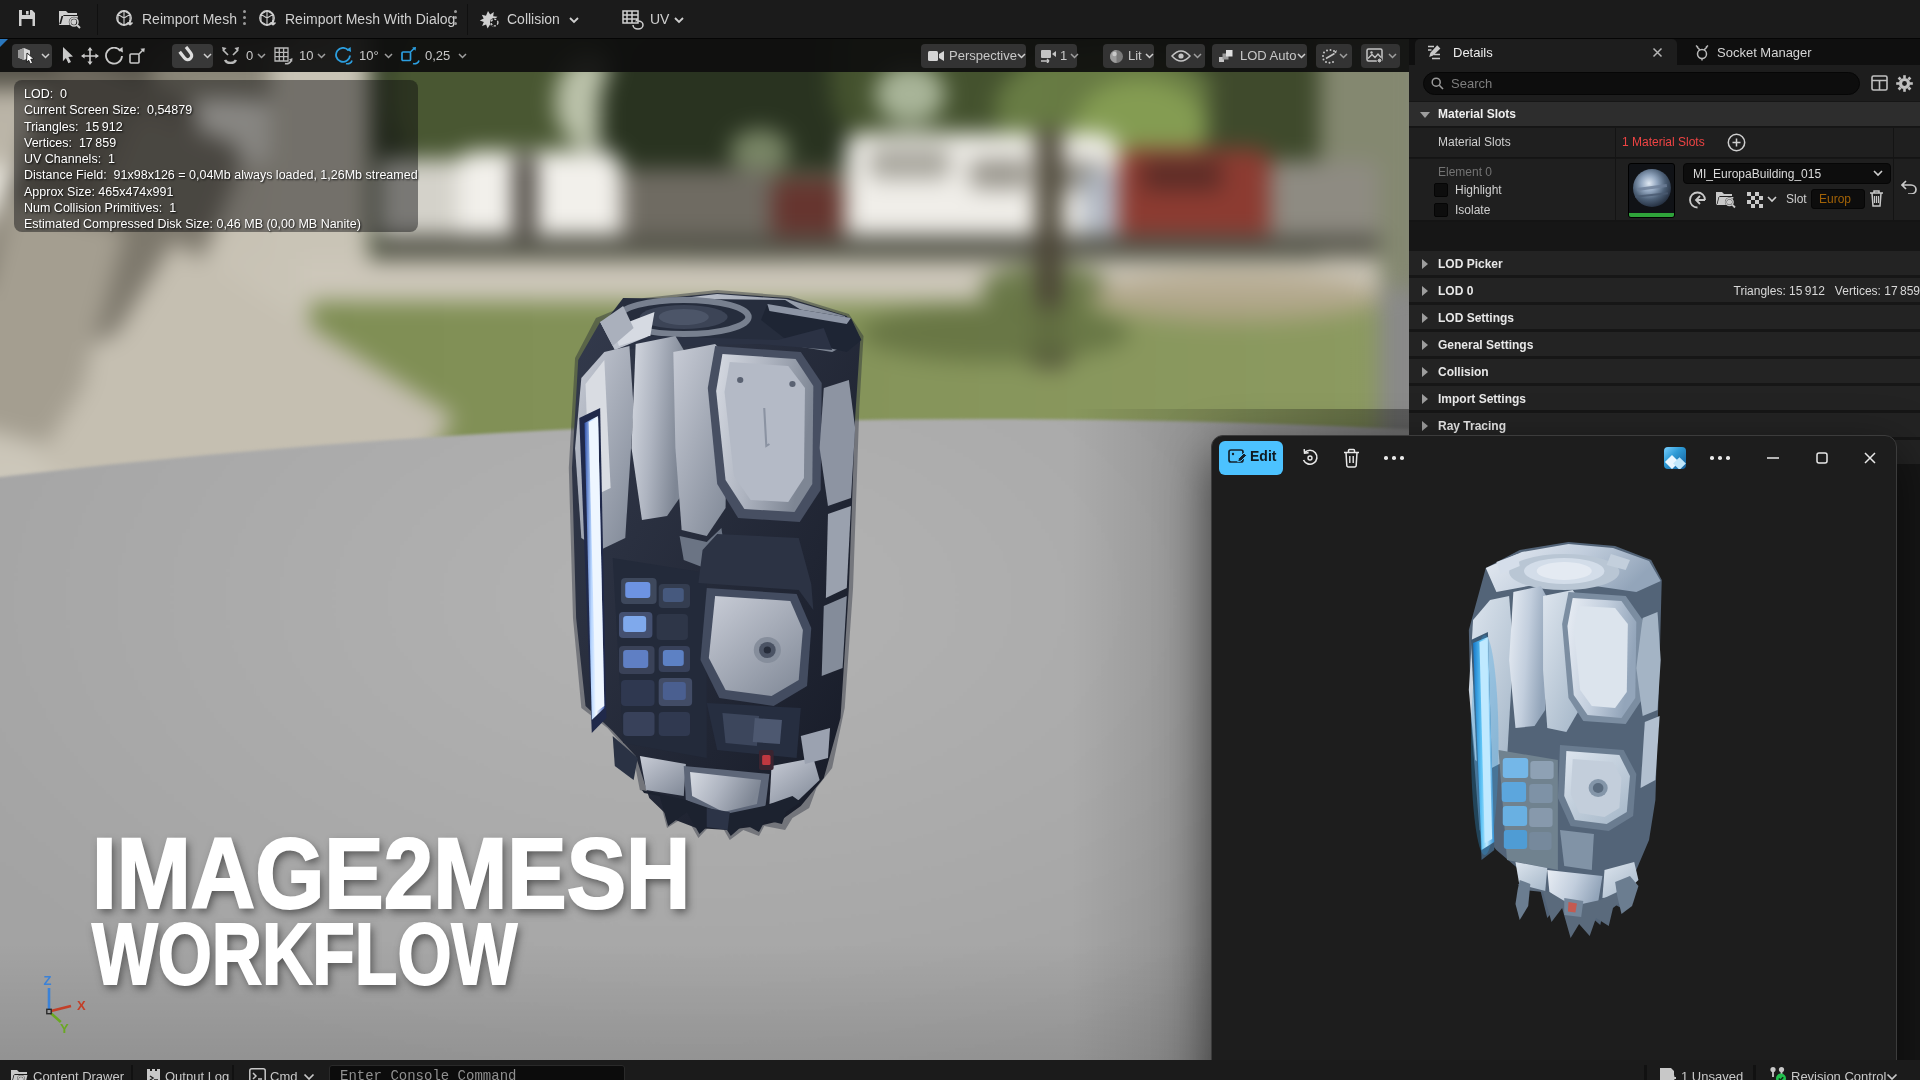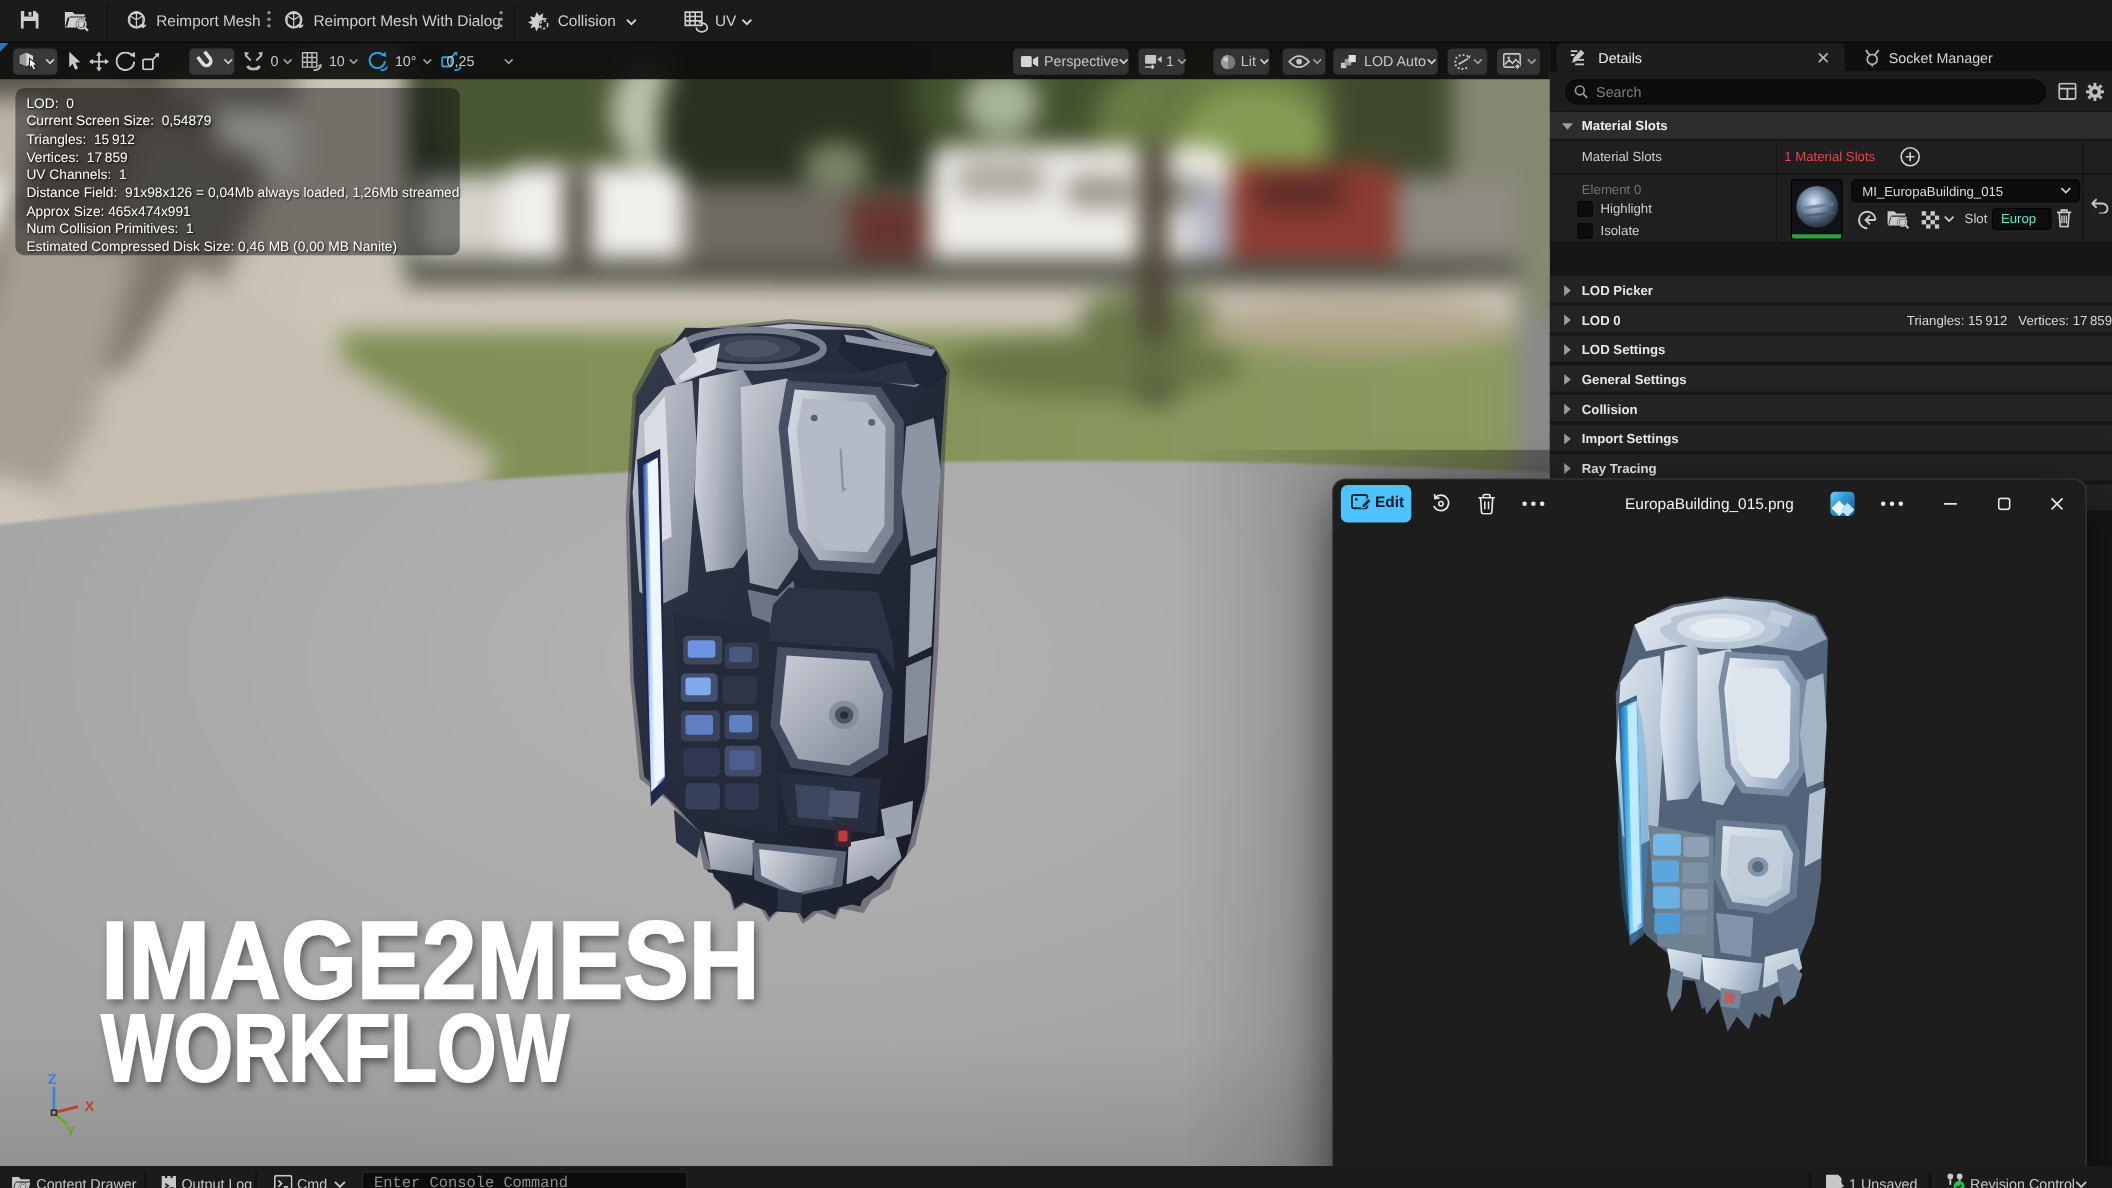--- a/index.html
+++ b/index.html
@@ -299,21 +299,21 @@
       <svg style="position:absolute;left:384px;top:14px" width="9" height="6" viewBox="0 0 9 6">
           <path d="M1 1 l3.5 3.5 L8 1" stroke="#9f9f9f" stroke-width="1.5" fill="none"></path>
         </svg>
 
       <svg style="position:absolute;left:401px;top:8px" width="19" height="18" viewBox="0 0 19 18">
           <rect x="1" y="5" width="8.5" height="8.5" rx="1" fill="none" stroke="#2c9fe0" stroke-width="1.7"></rect>
           <path d="M9.5 5 L13.5 1" stroke="#2c9fe0" stroke-width="1.6"></path>
           <path fill="#2c9fe0" d="M15 0 l-0.5 3.8 -3.3-3.3z"></path>
           <path d="M12 16.5 a4.5 4 0 0 0 6-3" stroke="#2c9fe0" stroke-width="1.6" fill="none"></path>
         </svg>
-      <div class="lbl2" style="position:absolute;left:406px;top:9px">0,25</div>
+      <div class="lbl2" style="position:absolute;left:425px;top:9px">0,25</div>
       <svg style="position:absolute;left:458px;top:14px" width="9" height="6" viewBox="0 0 9 6">
           <path d="M1 1 l3.5 3.5 L8 1" stroke="#9f9f9f" stroke-width="1.5" fill="none"></path>
         </svg>
 
       <div class="btn" style="left:921px;width:105px;background:#333333"></div>
       <svg style="position:absolute;left:928px;top:11px" width="16" height="12" viewBox="0 0 16 12">
           <rect x="0" y="1" width="10" height="10" rx="1.5" fill="#d5d5d5"></rect>
           <path fill="#d5d5d5" d="M11 4 l5-3 v10 l-5-3z"></path>
         </svg>
       <div style="position:absolute;left:949px;top:9px">Perspective</div>
@@ -573,21 +573,21 @@
           <rect x="9" y="9" width="4" height="4"></rect>
           <rect x="5" y="13" width="4" height="4"></rect>
           <rect x="13" y="13" width="4" height="4"></rect>
         </g>
       </svg>
     <svg style="position:absolute;left:358px;top:157px" width="10" height="7" viewBox="0 0 10 7">
         <path d="M1 1 l4 4 4-4" stroke="#cfcfcf" stroke-width="1.6" fill="none"></path>
       </svg>
     <div style="position:absolute;left:377px;top:153px;font-size:12px;color:#cfcfcf">Slot</div>
     <div style="position:absolute;left:402px;top:150px;width:54px;height:20px;background:#0d0d0d;border:1px solid #060606;border-radius:3px"></div>
-    <div style="position:absolute;left:410px;top:153px;font-size:12px;color:#5eead4">Europ</div>
+    <div style="position:absolute;left:410px;top:153px;font-size:12px;color:#a16207">Europ</div>
     <svg style="position:absolute;left:460px;top:150px" width="15" height="18" viewBox="0 0 15 18">
         <path d="M1 4 h13 M5 4 V2 h5 v2 M3 4 l1 13 h7 l1-13" fill="none" stroke="#c9c9c9" stroke-width="1.5"></path>
         <path d="M5.5 7 v7 M7.5 7 v7 M9.5 7 v7" stroke="#c9c9c9" stroke-width="1.2"></path>
       </svg>
 
     <svg style="position:absolute;left:492px;top:141px" width="16" height="14" viewBox="0 0 16 14">
         <path d="M5 1 L1 5 l4 4 M1 5 h9 a5 4.5 0 0 1 0 9 h-3" fill="none" stroke="#c9c9c9" stroke-width="1.7"></path>
       </svg>
 
     <div class="catrow" style="top:212px;position:absolute;width:511px"><div class="tri"></div>LOD Picker</div>
@@ -697,21 +697,20 @@
         </svg>
       <svg style="position:absolute;left:131px;top:12px" width="17" height="20" viewBox="0 0 17 20">
           <path d="M1 4.5 h15 M5.5 4.5 V2.5 a1 1 0 0 1 1-1 h4 a1 1 0 0 1 1 1 v2 M3 4.5 l0.8 13 a1.5 1.5 0 0 0 1.5 1.5 h6.4 a1.5 1.5 0 0 0 1.5-1.5 l0.8-13" fill="none" stroke="#e8e8e8" stroke-width="1.5"></path>
           <path d="M6.8 8 v7 M10.2 8 v7" stroke="#e8e8e8" stroke-width="1.4"></path>
         </svg>
       <div style="position:absolute;left:172px;top:20px;width:26px;height:4px;color:#e8e8e8">
         <i style="position:absolute;left:0;width:3.6px;height:3.6px;border-radius:50%;background:#e8e8e8"></i>
           <i style="position:absolute;left:8px;width:3.6px;height:3.6px;border-radius:50%;background:#e8e8e8"></i>
           <i style="position:absolute;left:16px;width:3.6px;height:3.6px;border-radius:50%;background:#e8e8e8"></i>
       </div>
-      <div style="position:absolute;left:0;top:0;width:100%;text-align:center;margin-top:14px;font-size:14px;color:#f2f2f2">EuropaBuilding_015.png</div>
       <div style="position:absolute;left:452px;top:11px;width:22px;height:22px;border-radius:4px;background:linear-gradient(135deg,#7ad0ff 0%,#2e9bd6 40%,#135a96 100%);overflow:hidden">
         <div style="position:absolute;left:3px;top:10px;width:10px;height:10px;background:#e8f6ff;transform:rotate(45deg)"></div>
         <div style="position:absolute;left:11px;top:12px;width:9px;height:9px;background:#bfe6fb;transform:rotate(45deg)"></div>
       </div>
       <div style="position:absolute;left:498px;top:20px;width:26px;height:4px">
         <i style="position:absolute;left:0;width:3.6px;height:3.6px;border-radius:50%;background:#e8e8e8"></i>
           <i style="position:absolute;left:8px;width:3.6px;height:3.6px;border-radius:50%;background:#e8e8e8"></i>
           <i style="position:absolute;left:16px;width:3.6px;height:3.6px;border-radius:50%;background:#e8e8e8"></i>
       </div>
       <svg style="position:absolute;left:555px;top:21px" width="12" height="2" viewBox="0 0 12 2">

